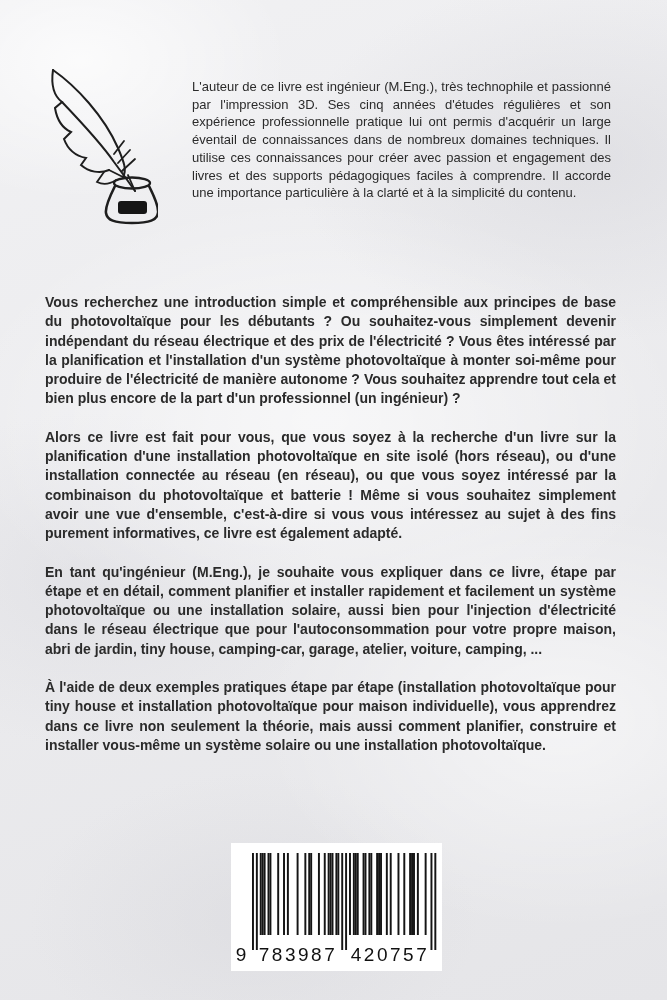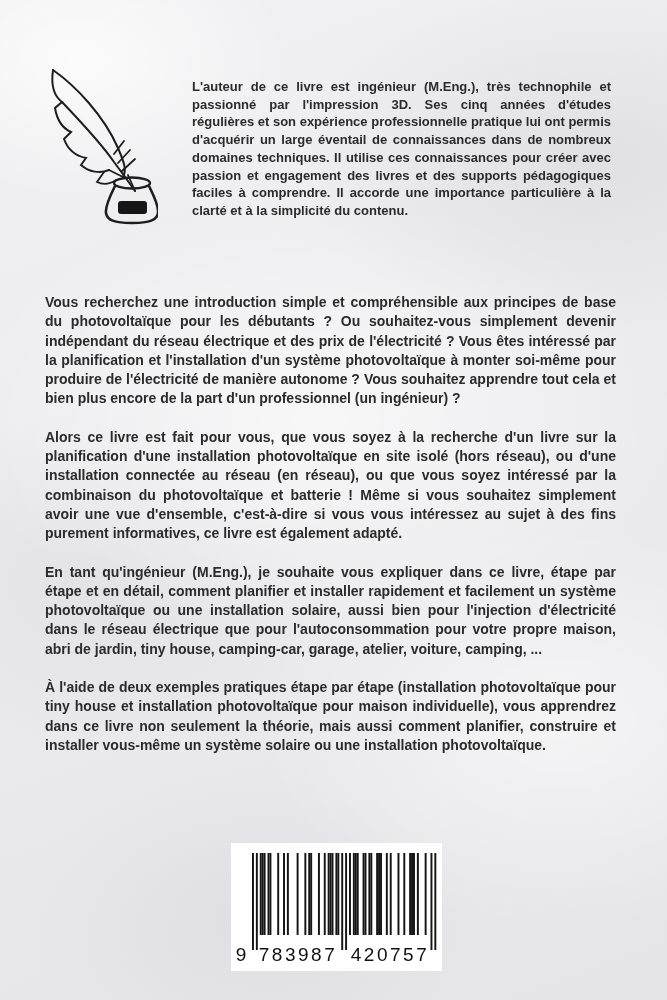--- a/index.html
+++ b/index.html
@@ -26,21 +26,21 @@
       radial-gradient(ellipse 430px 300px at 84% 72%, rgba(255,255,255,.55), rgba(255,255,255,0) 70%),
       radial-gradient(ellipse 320px 210px at 38% 92%, rgba(211,211,216,.4), rgba(211,211,216,0) 70%),
       linear-gradient(160deg,#f1f1f3,#e5e5e8);
   }
   .quill-wrap{
     position:absolute;left:48px;top:64px;width:110px;height:164px;
   }
   .quill-wrap svg{width:100%;height:100%;display:block;}
   .author-bio{
     position:absolute;left:192px;top:78px;width:419px;
-    font-size:13px;line-height:17.7px;font-weight:700;
+    font-size:13px;line-height:17.7px;font-weight:400;
     color:var(--text);
     text-align:justify;
     hyphens:none;
   }
   .description{
     position:absolute;left:45px;top:293px;width:571px;
     color:var(--text);
   }
   .description p{
     font-size:14px;line-height:19.3px;font-weight:700;

